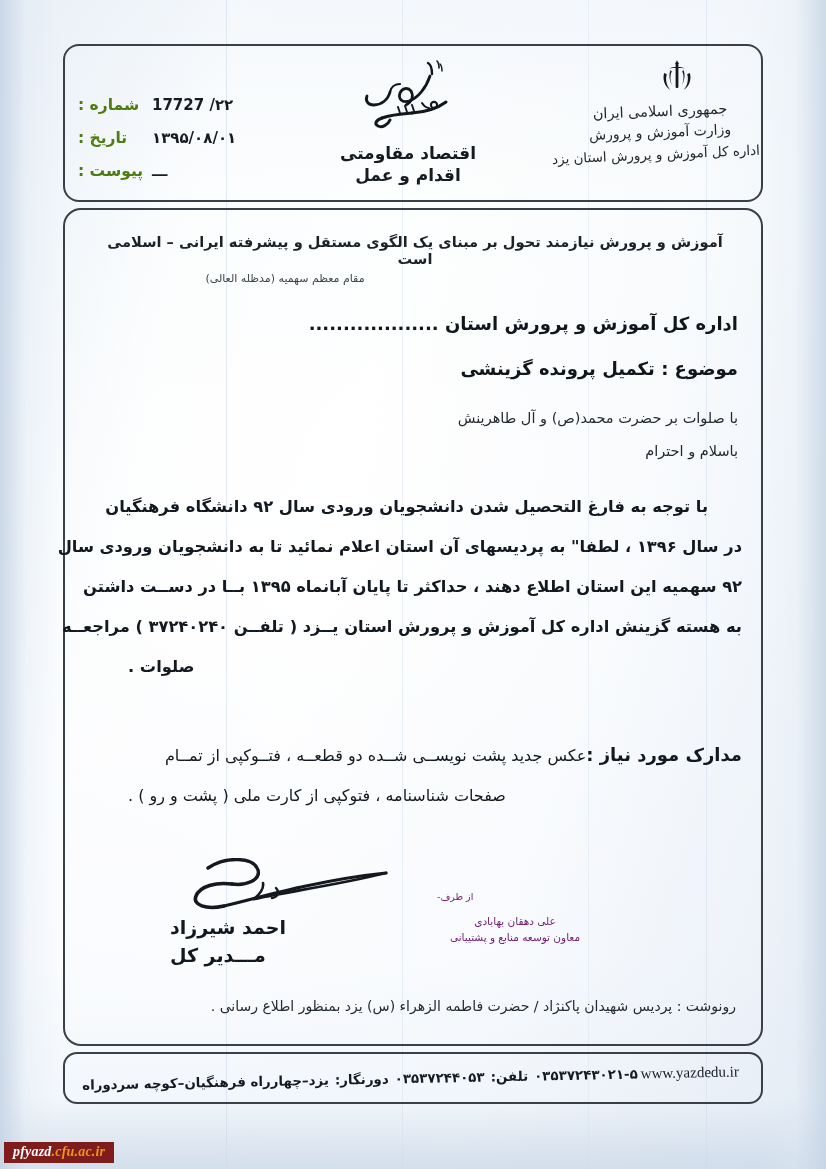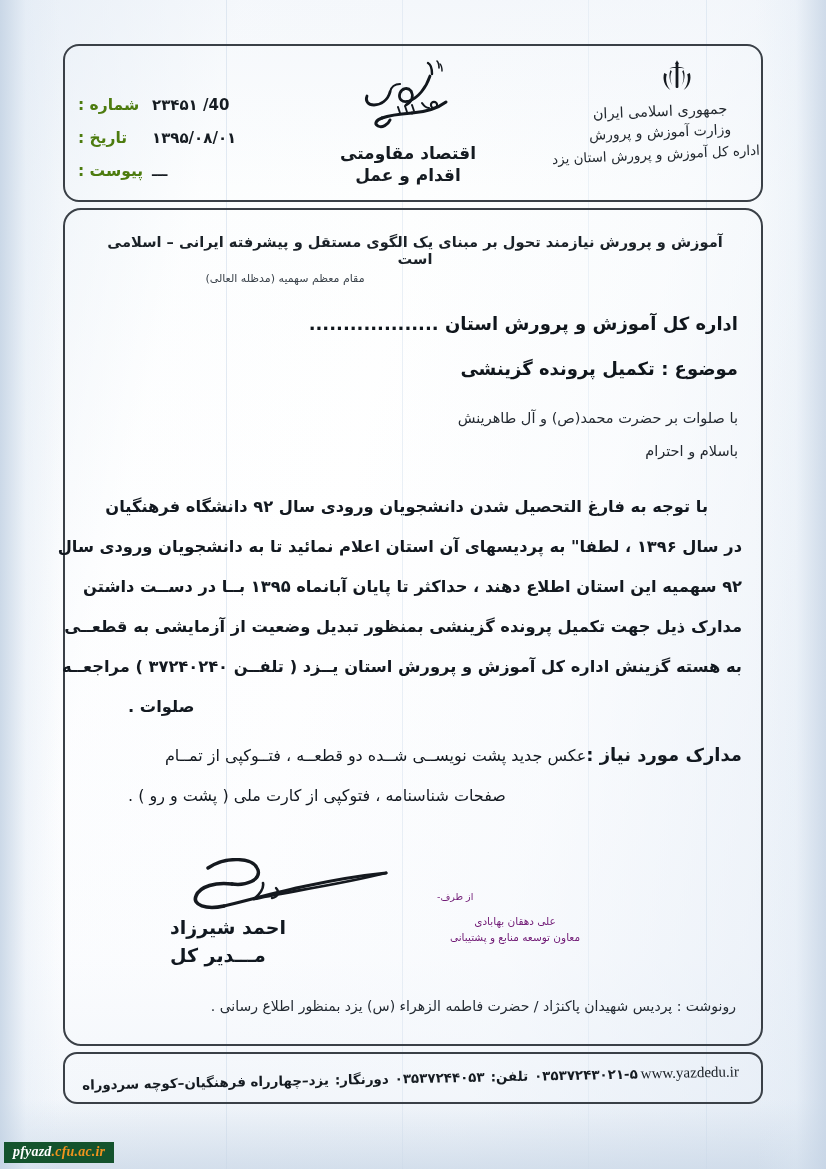--- a/index.html
+++ b/index.html
@@ -214,21 +214,21 @@
   #footer-site {
     font-family: "Liberation Serif", "DejaVu Serif", serif;
     font-size: 15px; font-weight: normal; direction: ltr;
     margin-right: 8px;
   }
   .fnum { direction: ltr; unicode-bidi: embed; display: inline-block; }
 
   
   #watermark {
     position: absolute; left: 4px; top: 1142px;
-    background: #14532d;
+    background: #7f1d1d;
     padding: 3px 9px 4px 9px;
     font-family: "Liberation Serif", "DejaVu Serif", serif;
     font-style: italic; font-weight: bold;
     font-size: 14px; line-height: 1;
     letter-spacing: .2px;
   }
   #watermark .w1 { color: #ffffff; }
   #watermark .w2 { color: #f0941e; }
 </style>
 </head>
@@ -238,21 +238,21 @@
 <div id="streaks"></div>
 <div id="edges"></div>
 
 <div class="frame" id="header-frame"></div>
 <div class="frame" id="body-frame"></div>
 <div class="frame" id="footer-frame"></div>
 
 <div id="meta-block">
   <div class="meta-row">
     <span class="meta-label">شماره :</span>
-    <span class="meta-value rtlnum">40/ ۲۳۴۵۱</span>
+    <span class="meta-value rtlnum">۲۲/ 17727</span>
   </div>
   <div class="meta-row">
     <span class="meta-label">تاریخ :</span>
     <span class="meta-value rtlnum">۱۳۹۵/۰۸/۰۱</span>
   </div>
   <div class="meta-row">
     <span class="meta-label">پیوست :</span>
     <span class="meta-value rtlnum" id="meta-dash">ـــ</span>
   </div>
 </div>
@@ -323,21 +323,20 @@
   <span>تکمیل پرونده گزینشی</span>
 </div>
 
 <div id="salaam1" class="naskh">با صلوات بر حضرت محمد(ص) و آل طاهرینش</div>
 <div id="salaam2" class="naskh">باسلام و احترام</div>
 
 <div id="body-para">
   <span class="line l1">با توجه به فارغ التحصیل شدن دانشجویان ورودی سال ۹۲ دانشگاه فرهنگیان</span>
   <span class="line">در سال ۱۳۹۶ ، لطفا" به پردیسهای آن استان اعلام نمائید تا به دانشجویان ورودی سال</span>
   <span class="line">۹۲ سهمیه این استان اطلاع دهند ، حداکثر تا پایان آبانماه ۱۳۹۵ بــا در دســت داشتن</span>
-  <span class="line">مدارک ذیل جهت تکمیل پرونده گزینشی بمنظور تبدیل وضعیت از آزمایشی به قطعــی</span>
   <span class="line">به هسته گزینش اداره کل آموزش و پرورش استان یــزد ( تلفــن ۳۷۲۴۰۲۴۰ ) مراجعــه</span>
   <span class="line last">صلوات .</span>
 </div>
 
 <div id="docs">
   <span class="line">
     <span class="hd">مدارک مورد نیاز :</span><span>عکس جدید پشت نویســی شــده  دو قطعــه ، فتــوکپی از تمــام</span>
   </span>
   <span class="line last">صفحات شناسنامه ، فتوکپی از کارت ملی ( پشت و رو ) .</span>
 </div>

